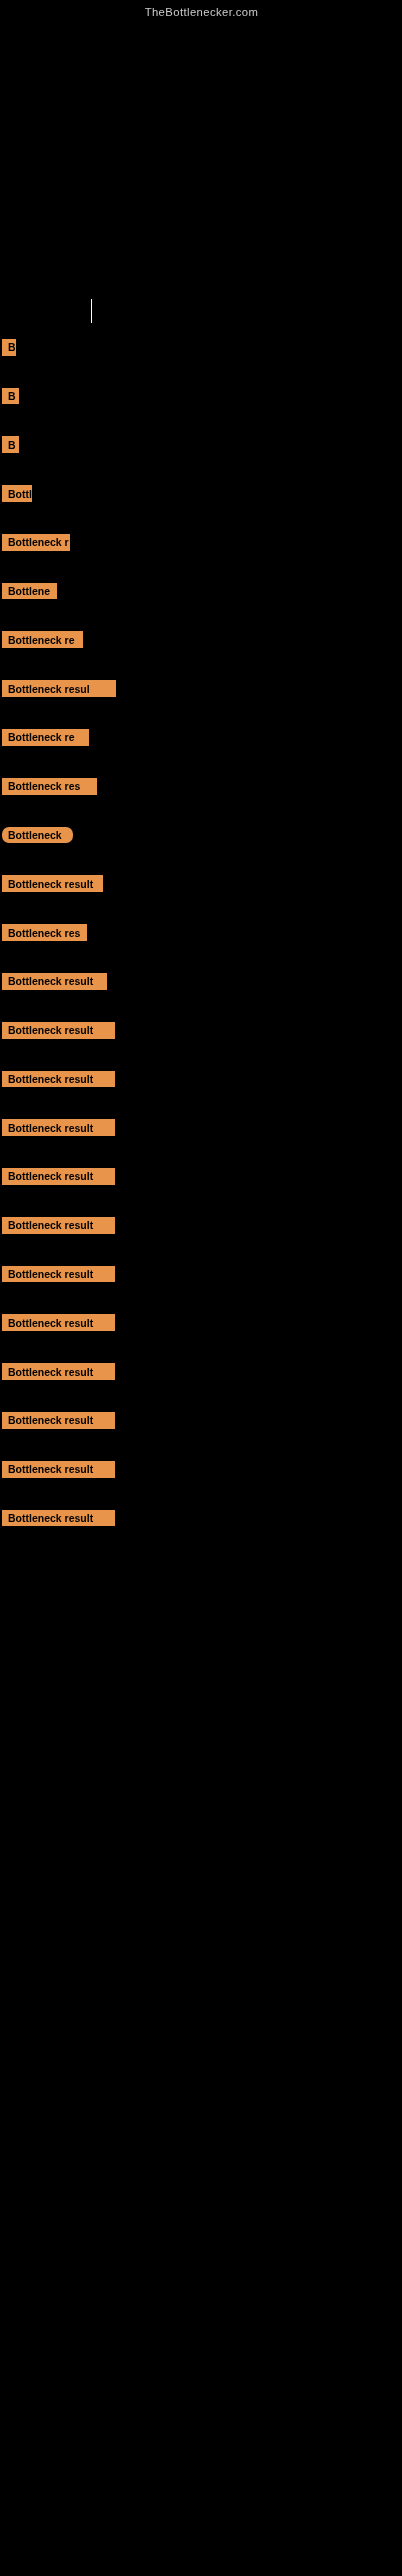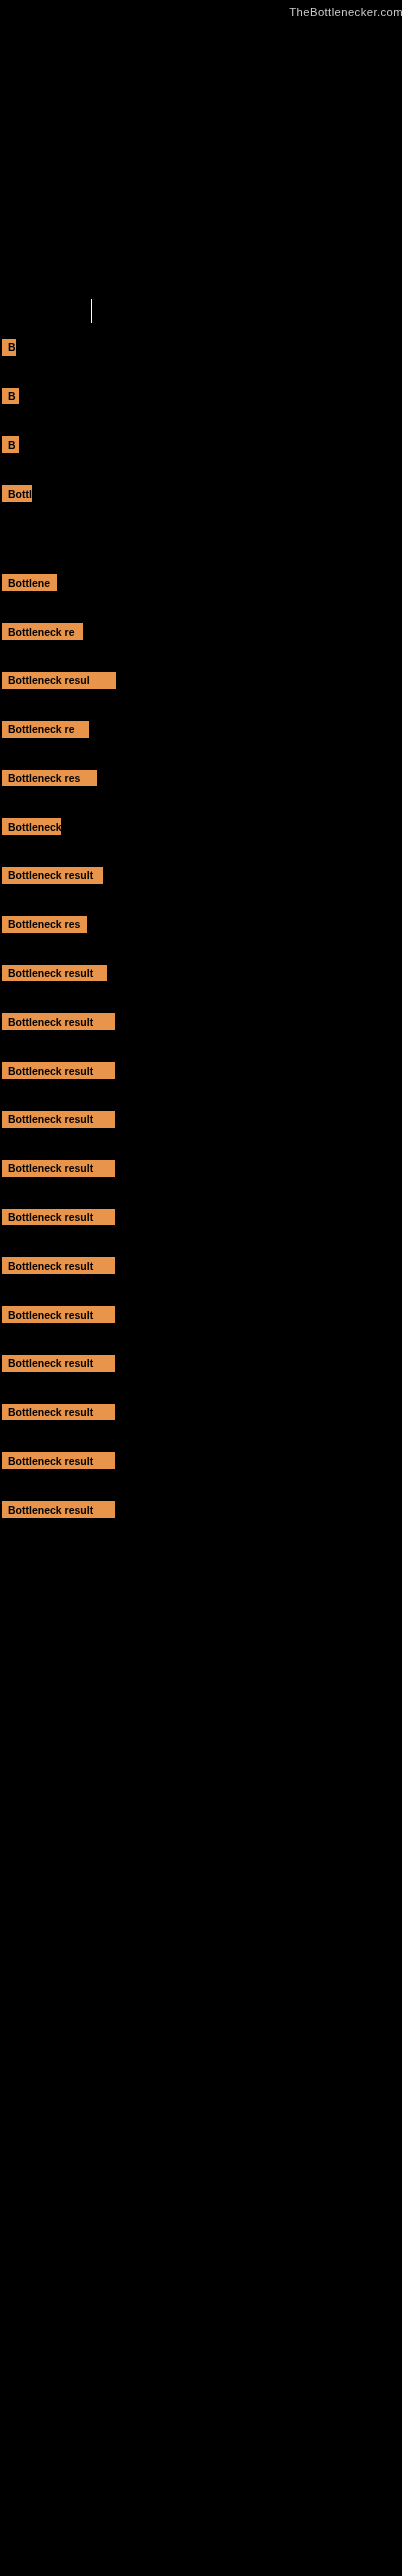--- a/index.html
+++ b/index.html
@@ -7,21 +7,21 @@
       background: #000;
       width: 403px;
       min-height: 2576px;
       font-family: Arial, sans-serif;
       position: relative;
       overflow-x: hidden;
     }
     .site-title {
       color: #ccc;
       font-size: 11.3px;
-      text-align: right;
+      text-align: center;
       padding-top: 6.4px;
       padding-bottom: 6.4px;
       letter-spacing: 0.4px;
     }
     .chart-area {
       background: #000;
       width: 225px;
       height: 306px;
       margin: 0 auto;
       position: relative;
@@ -50,26 +50,26 @@
       overflow: hidden;
     }
     .spacer { height: 14.5px; }
 
     
     .label-w1  { width: 14.5px; }
     .label-w2  { width: 17.7px; }
     .label-w3  { width: 17.7px; }
     .label-w4  { width: 30px; }
     .label-w5  { width: 68px; }
-    .label-w6  { width: 55px; margin-top: 26px; }
+    .label-w6  { width: 55px; }
     .label-w7  { width: 81px; }
     .label-w8  { width: 114px; }
     .label-w9  { width: 87px; }
     .label-w10 { width: 95px; }
-    .label-w11 { width: 59px; }
+    .label-w11 { width: 71px; border-radius: 7px; }
     .label-w12 { width: 101px; }
     .label-w13 { width: 85px; }
     .label-w14 { width: 105px; }
     .label-w15 { width: 113px; }
     .label-w16 { width: 113px; }
     .label-w17 { width: 113px; }
     .label-w18 { width: 113px; }
     .label-w19 { width: 113px; }
     .label-w20 { width: 113px; }
     .label-w21 { width: 113px; }
@@ -93,20 +93,21 @@
 
 <div class="result-section" id="results-container">
 <div class="result-row"><span class="result-label label-w1">B</span></div>
     <div class="spacer"></div>
     <div class="result-row"><span class="result-label label-w2">B</span></div>
     <div class="spacer"></div>
     <div class="result-row"><span class="result-label label-w3">B</span></div>
     <div class="spacer"></div>
     <div class="result-row"><span class="result-label label-w4">Bottl</span></div>
     <div class="spacer"></div>
+    <div class="result-row"><span class="result-label label-w5">Bottleneck r</span></div>
     <div class="spacer"></div>
     <div class="result-row"><span class="result-label label-w6">Bottlene</span></div>
     <div class="spacer"></div>
     <div class="result-row"><span class="result-label label-w7">Bottleneck re</span></div>
     <div class="spacer"></div>
     <div class="result-row"><span class="result-label label-w8">Bottleneck resul</span></div>
     <div class="spacer"></div>
     <div class="result-row"><span class="result-label label-w9">Bottleneck re</span></div>
     <div class="spacer"></div>
     <div class="result-row"><span class="result-label label-w10">Bottleneck res</span></div>

